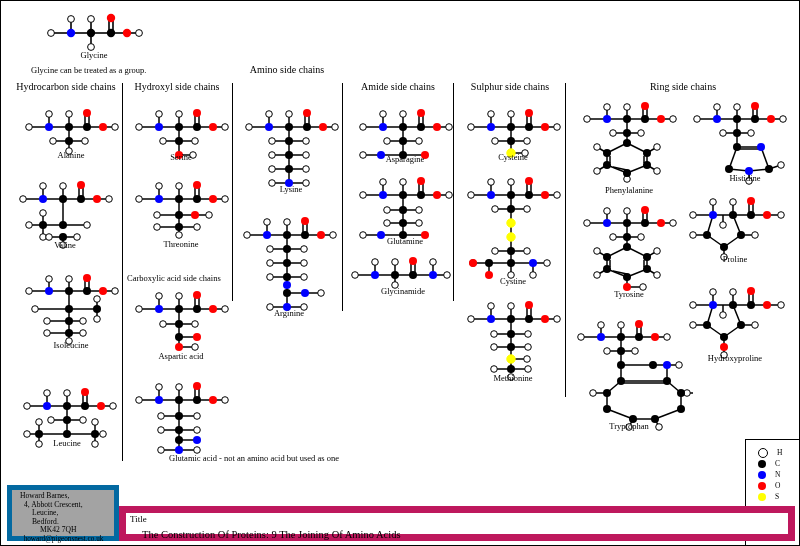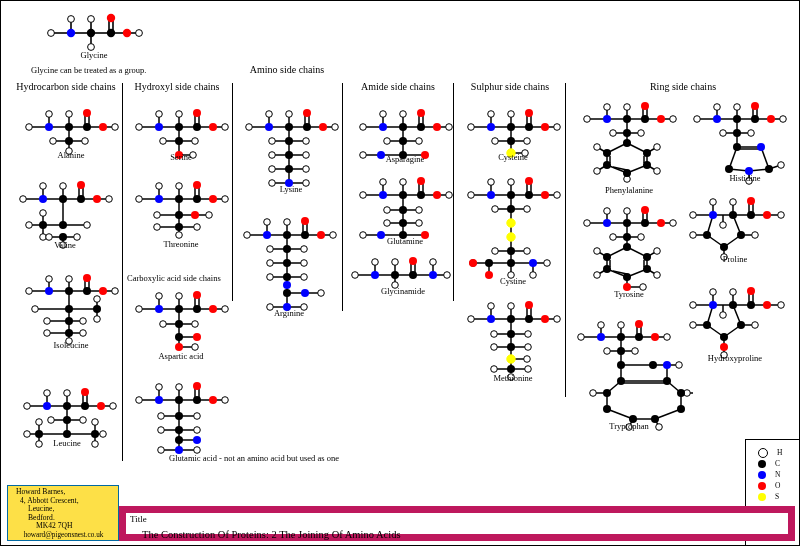--- a/index.html
+++ b/index.html
@@ -4,22 +4,22 @@
 <style>
   html,body{margin:0;padding:0;background:#ffffff;}
   body{width:800px;height:546px;font-family:"Liberation Serif",serif;color:#000;}
   #page{position:relative;width:800px;height:546px;box-sizing:border-box;border:1px solid #000;overflow:hidden;background:#fff;}
   .sect-head{position:absolute;font-size:10px;text-align:center;white-space:nowrap;}
   .divider{position:absolute;width:1px;background:#000;}
   .note{position:absolute;font-size:8.5px;white-space:nowrap;}
   .mol{position:absolute;}
   .mol svg{display:block;overflow:visible;}
   .mol .cap{font-family:"Liberation Serif",serif;font-size:8.5px;text-anchor:middle;fill:#000;}
-  .addr{position:absolute;left:6px;top:484px;width:112px;height:56px;border:1px solid #0369a1;box-sizing:border-box;
-        font-size:7.6px;line-height:8.6px;text-align:center;padding-top:2px;background:#fde047;}
+  .addr{position:absolute;left:6px;top:484px;width:112px;height:56px;border:5px solid #0369a1;box-sizing:border-box;
+        font-size:7.6px;line-height:8.6px;text-align:center;padding-top:2px;background:#a3a3a3;}
   .addr .l1{text-align:left;padding-left:8px;}
   .addr .l2{text-align:left;padding-left:12px;}
   .addr .l3{text-align:left;padding-left:20px;}
   .addr .l4{text-align:left;padding-left:20px;}
   .addr .l5{text-align:left;padding-left:28px;}
   .addr .l6{text-align:center;padding-left:1px;font-size:7.2px;}
   .titlebox{position:absolute;left:118px;top:505px;width:676px;height:35px;border:7px solid #be185d;box-sizing:border-box;background:#fff;}
   .titlebox .tl{position:absolute;left:4px;top:1px;font-size:9px;}
   .titlebox .tv{position:absolute;left:16px;top:16px;font-size:10.5px;}
   .legend{position:absolute;left:757px;top:446px;width:40px;}
@@ -1100,16 +1100,16 @@
     <div class="l1">Howard Barnes,</div>
     <div class="l2">4, Abbott Crescent,</div>
     <div class="l3">Leucine,</div>
     <div class="l4">Bedford.</div>
     <div class="l5">MK42   7QH</div>
     <div class="l6">howard@pigeonsnest.co.uk</div>
   </div>
 
   <div class="titlebox">
     <div class="tl">Title</div>
-    <div class="tv">The Construction Of Proteins: 2 The Joining Of Amino Acids</div>
+    <div class="tv">The Construction Of Proteins: 9 The Joining Of Amino Acids</div>
   </div>
 
 </div>
 
 </body></html>

